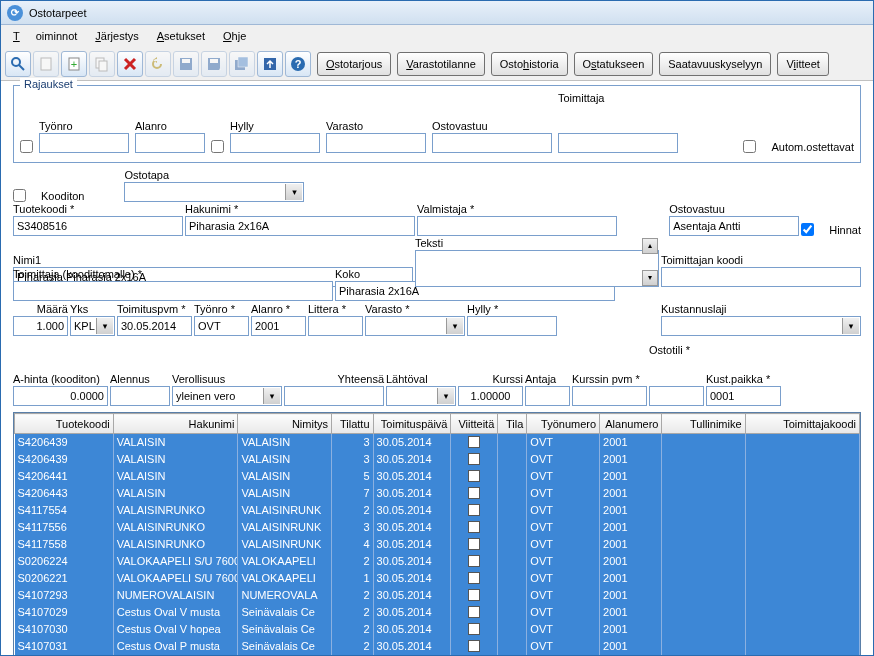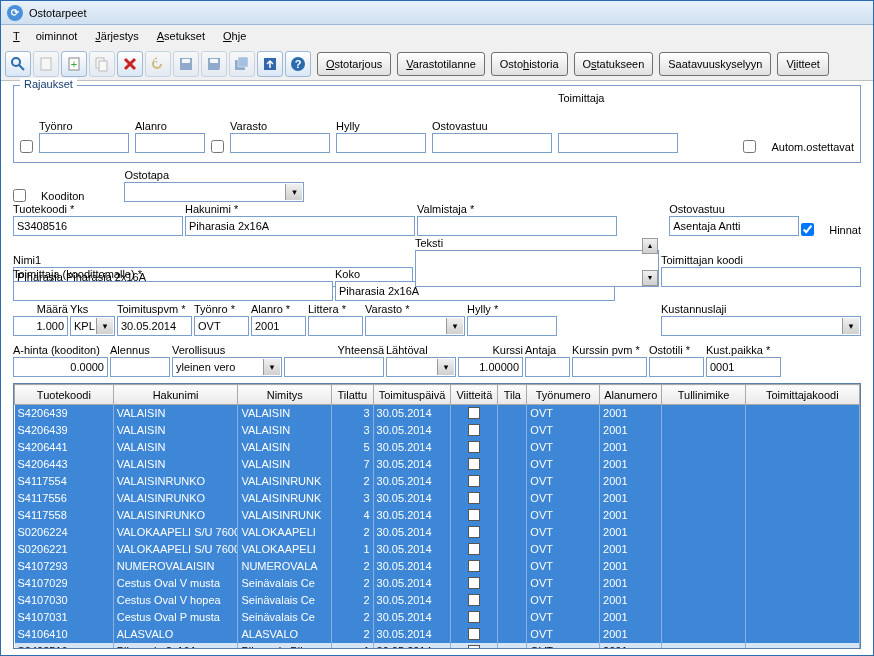--- a/index.html
+++ b/index.html
@@ -20,21 +20,21 @@
   .row { display: flex; align-items: flex-end; gap: 2px; margin-bottom: 1px; }
   .field { display: flex; flex-direction: column; }
   .field label { color: #000; font-size: 11px; margin-bottom: 1px; white-space: nowrap;}
   .field input, .field select, .combo { height: 20px; border: 1px solid #7a9fcc; background: #fff; padding: 0 3px; width: 100%; }
   .combo { display:flex; align-items:center; position:relative; padding-right:16px;}
   .combo::after { content:"▾"; position:absolute; right:1px; top:1px; width:16px; height:16px; background:linear-gradient(#f0f0f0,#d0d0d0); border-left:1px solid #999; text-align:center; font-size:9px; line-height:16px;}
   input[type=checkbox]{ width:13px; height:13px; vertical-align:middle;}
   .chk { display:flex; align-items:center; gap:15px; padding-top:12px;}
   .grid-wrap { border:1px solid #5a7fa8; margin-top:6px; height: 266px; overflow:hidden; position:relative;}
   .grid { width:100%; border-collapse:collapse; table-layout:fixed;}
-  .grid th { background:linear-gradient(#fdfdfd,#e8e8e8); border:1px solid #a8a8a8; padding:2px 3px; font-weight:normal; text-align:center; height:20px; white-space:nowrap; overflow:hidden;}
+  .grid th { background:linear-gradient(#fdfdfd,#e8e8e8); border:1px solid #a8a8a8; padding:2px 3px; font-weight:normal; text-align:right; height:20px; white-space:nowrap; overflow:hidden;}
   .grid td { border-right:1px solid #8bb0e0; padding:1px 3px; height:17px; white-space:nowrap; overflow:hidden; color:#fff;}
   .grid tbody tr { background:#3d87d6; }
   .grid tbody tr.sel { background:#d6e5f5; }
   .grid tbody tr.sel td { color:#000; }
   .grid td.right { text-align:right; }
   .cellchk { width:12px; height:12px; border:1px solid #555; background:#fff; margin:0 auto;}
   .textarea-wrap { position:relative; }
   .textarea-wrap .scroll-up, .textarea-wrap .scroll-down { position:absolute; right:1px; width:16px; height:16px; background:linear-gradient(#f0f0f0,#d0d0d0); border:1px solid #999; font-size:8px; text-align:center; line-height:14px;}
   .textarea-wrap .scroll-up { top:1px; }
   .textarea-wrap .scroll-down { bottom:1px; }
@@ -142,26 +142,26 @@
           <label>Työnro</label>
           <input style="">
         </div>
       <div class="field" style="width:70px;">
           <label>Alanro</label>
           <input style="">
         </div>
       <div class="chk" style="padding-top:14px;">
           <input type="checkbox" style="">
         </div>
+      <div class="field" style="width:90px;">
+          <label>Hylly</label>
+          <input style="">
+        </div>
       <div class="field" style="width:100px;">
           <label>Varasto</label>
-          <input style="">
-        </div>
-      <div class="field" style="width:90px;">
-          <label>Hylly</label>
           <input style="">
         </div>
       <div class="field" style="width:120px;">
           <label>Ostovastuu</label>
           <input style="">
         </div>
       <div class="field" style="width:120px;gap:28px;">
           <label>Toimittaja</label>
           <input style="">
         </div>
@@ -295,31 +295,31 @@
     <div class="field" style="width:100px;">
         <label style="text-align:right;">Yhteensä</label>
         <input style="">
       </div>
     <div class="field" style="width:70px;">
         <label>Lähtöval</label>
         <div class="combo"></div>
       </div>
     <div class="field" style="width:65px;">
         <label style="text-align:right">Kurssi</label>
-        <input style="text-align: right;" value="1.00000">
+        <input style="text-align: center;" value="1.00000">
       </div>
     <div class="field" style="width:45px;">
         <label>Antaja</label>
         <input style="">
       </div>
     <div class="field" style="width:75px;">
         <label>Kurssin pvm *</label>
         <input style="">
       </div>
-    <div class="field" style="width:55px;">
+    <div class="field" style="width:55px;gap:29px;">
         <label>Ostotili *</label>
         <input style="">
       </div>
     <div class="field" style="width:75px;">
         <label>Kust.paikka *</label>
         <input value="0001" style="">
       </div>
   </div>
 
   <div class="grid-wrap">

